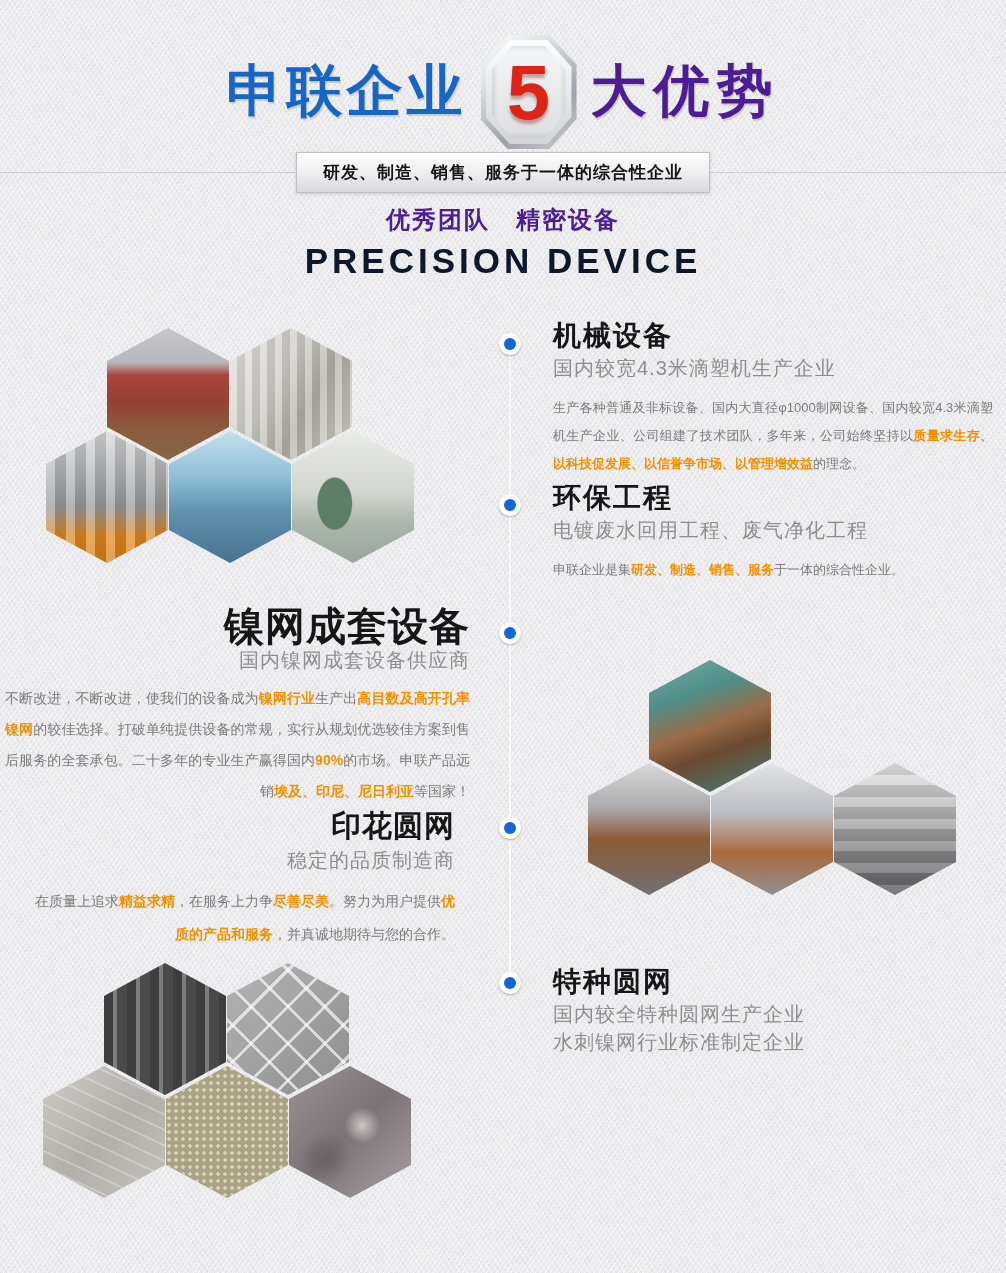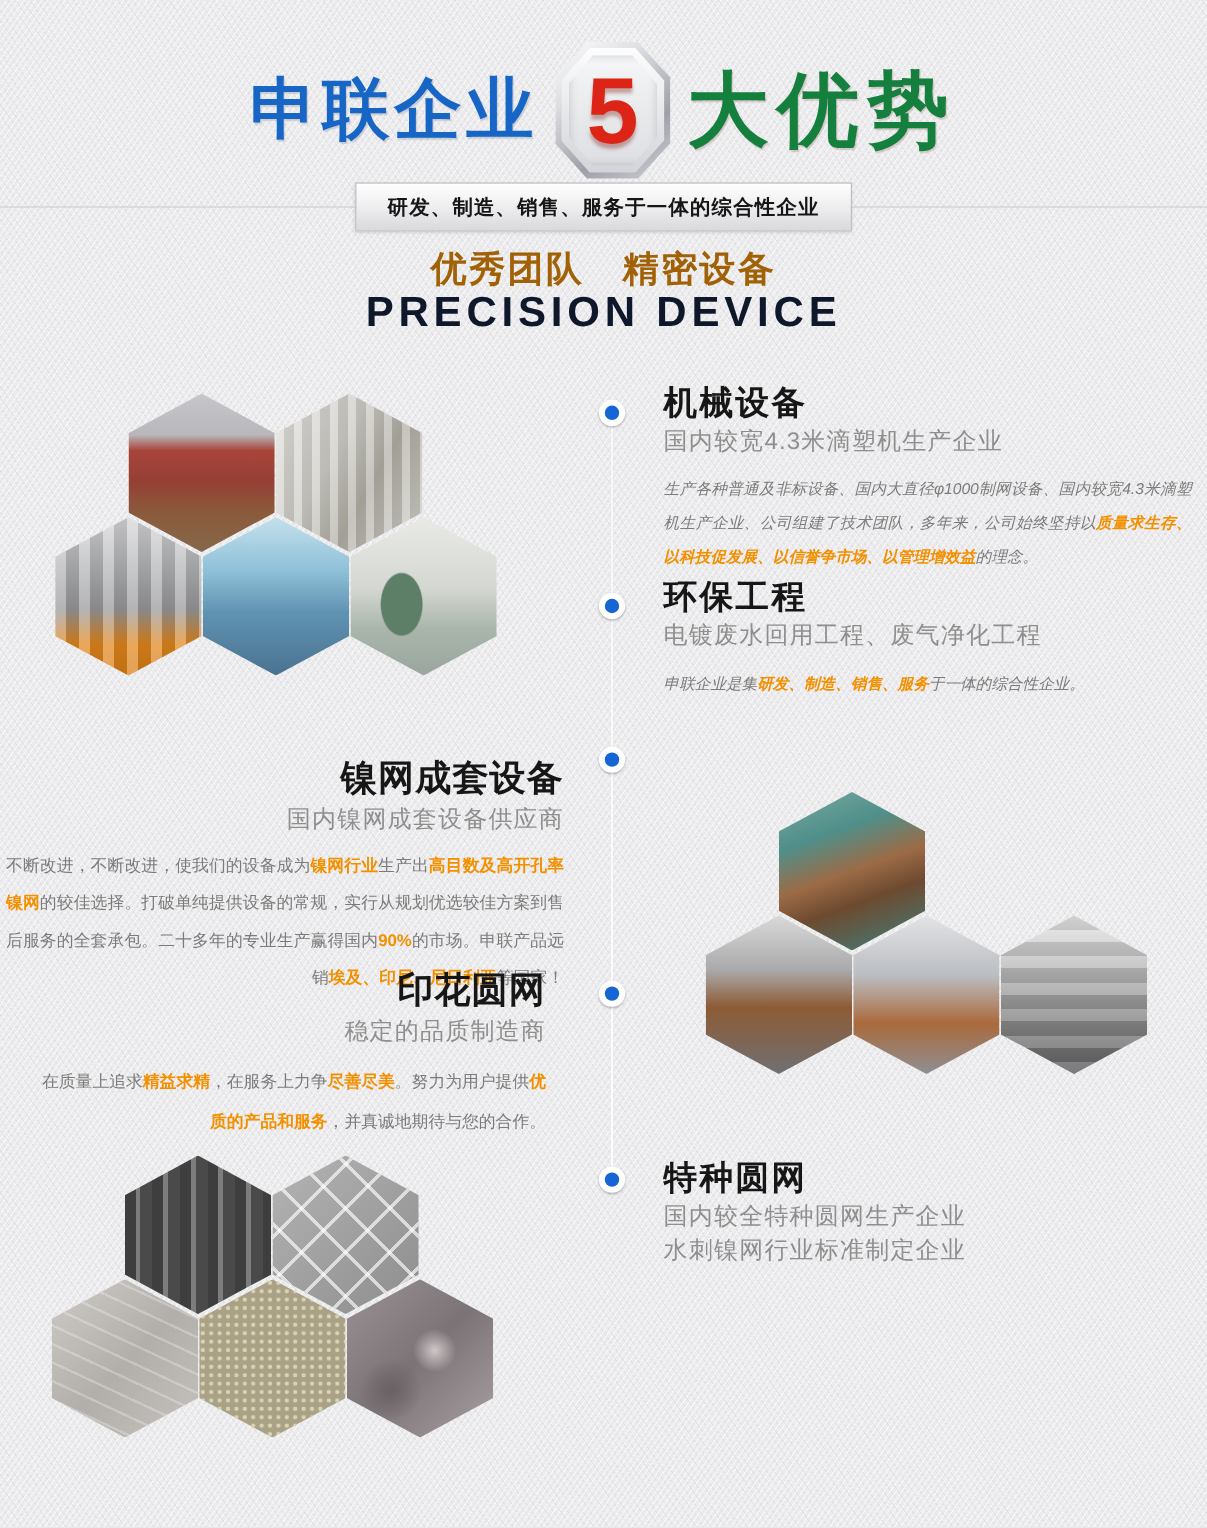--- a/index.html
+++ b/index.html
@@ -19,21 +19,21 @@
   
   .title-row {
     position:absolute; top:28px; left:0; width:100%; height:128px;
     display:flex; align-items:center; justify-content:center; gap:14px;
   }
   .title-blue {
     font-size:56px; font-weight:bold; color:#1766c5; letter-spacing:4px;
     text-shadow:1px 2px 1px rgba(40,60,90,.18);
   }
   .title-red {
-    font-size:68px; font-weight:bold; color:#15803d; letter-spacing:7px;
+    font-size:56px; font-weight:bold; color:#4c1d95; letter-spacing:7px;
     text-shadow:1px 2px 1px rgba(90,20,10,.18);
   }
   .badge { position:relative; width:96px; height:114px; }
   .oct { clip-path:polygon(28% 0%,72% 0%,100% 26%,100% 74%,72% 100%,28% 100%,0% 74%,0% 26%); }
   .badge-outer { position:absolute; inset:0;
     background:linear-gradient(145deg,#ffffff 0%,#dcdee2 30%,#9da0a7 68%,#cfd1d6 100%); }
   .badge-mid { position:absolute; inset:5px;
     background:linear-gradient(180deg,#fdfdfd 0%,#d2d4d9 100%); }
   .badge-inner { position:absolute; inset:11px;
     background:linear-gradient(180deg,#f5f6f8 0%,#e8e9eb 55%,#dddfe3 100%);
@@ -46,21 +46,21 @@
   .hline { position:absolute; top:172px; left:0; width:100%; height:1px; background:#d0d0d2; }
   .banner {
     position:absolute; top:152px; left:50%; transform:translateX(-50%);
     padding:8px 26px; white-space:nowrap;
     background:linear-gradient(180deg,#ffffff 0%,#ececee 55%,#d9d9db 100%);
     border:1px solid #bfbfc1; box-shadow:0 1px 3px rgba(0,0,0,.15), inset 0 1px 0 #fff;
     font-size:17px; font-weight:bold; color:#161616; letter-spacing:1px;
   }
   .sub-cn {
     position:absolute; top:204px; left:0; width:100%; text-align:center;
-    font-size:30px; font-weight:bold; color:#a16207; letter-spacing:2px;
+    font-size:24px; font-weight:bold; color:#4c1d95; letter-spacing:2px;
   }
   .sub-en {
     position:absolute; top:241px; left:0; width:100%; text-align:center;
     font-size:35px; color:#0f172a; letter-spacing:4px; font-weight:bold;
   }
 
   
   .tl-line { position:absolute; left:509px; top:344px; width:2px; height:639px;
     background:linear-gradient(180deg,#f7f7f8,#fcfcfd); box-shadow:0 0 1px rgba(0,0,0,.08); }
   .dot { position:absolute; left:499px; width:22px; height:22px; border-radius:50%;
@@ -110,25 +110,25 @@
   .sec { position:absolute; }
   .sec h3 { font-size:28px; font-weight:bold; color:#161616; letter-spacing:2px; line-height:36px; }
   .sec .subline { font-size:20px; color:#8e8e8e; letter-spacing:1px; line-height:28px; }
   .sec .para { font-size:13px; color:#7b7b7b; text-align:justify; }
   .hl { color:#f39000; font-weight:bold; }
 
   .sec-right { left:553px; width:440px; }
   #sec-machinery { top:318px; } 
   #sec-environmental { top:480px; }
   #sec-special { top:964px; }
-  .sec-right .para { margin-top:12px; line-height:28px;font-style:italic; }
+  .sec-right .para { margin-top:12px; line-height:28px; }
 
   .sec-left { text-align:right; }
   #sec-nickel { left:5px; top:606px; width:465px; }
-  #sec-nickel h3 { font-size:30px; letter-spacing:1px; line-height:40px;margin-top:23px; }
+  #sec-nickel h3 { font-size:40px; letter-spacing:1px; line-height:40px; }
   #sec-nickel .para { margin-top:9px; line-height:31px; font-size:14px; text-align:justify; text-align-last:right; }
   #sec-printing { left:35px; top:806px; width:420px; }
   #sec-printing h3 { font-size:30px; letter-spacing:1px; line-height:40px; }
   #sec-printing .para { margin-top:11px; line-height:33px; font-size:14px; text-align:justify; text-align-last:right; }
 </style>
 </head>
 <body>
 
 <div id="page">
 

